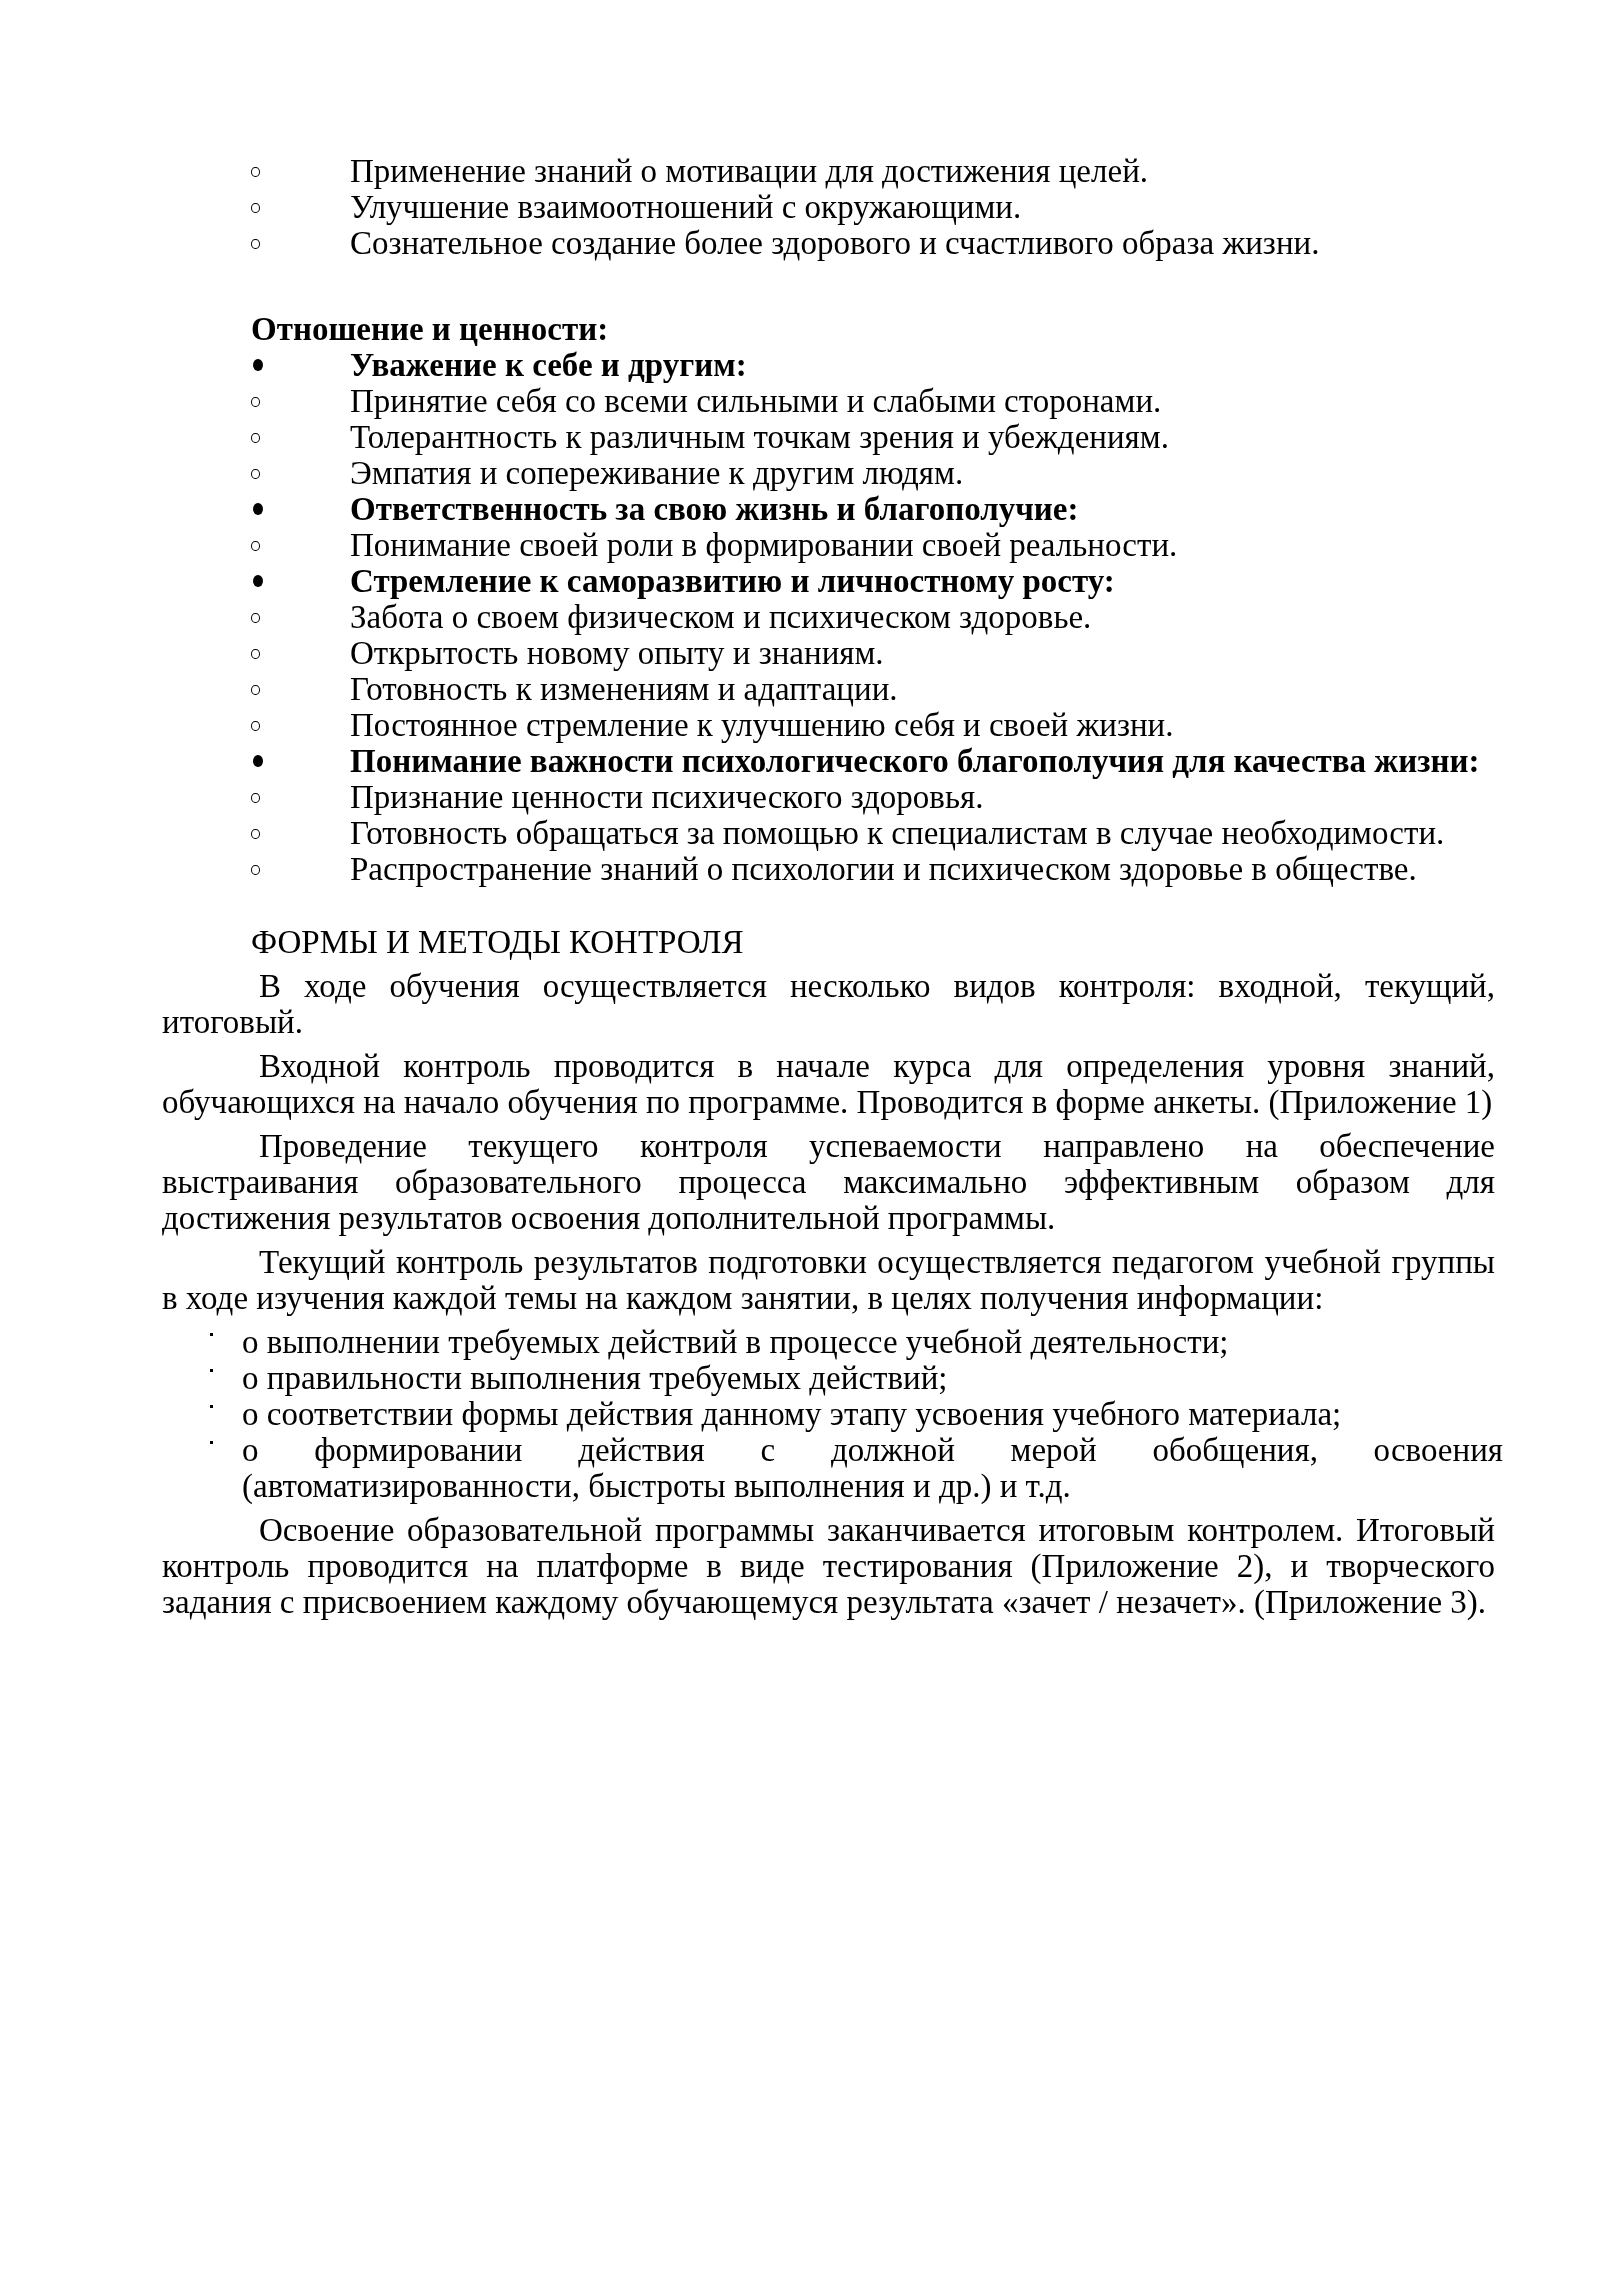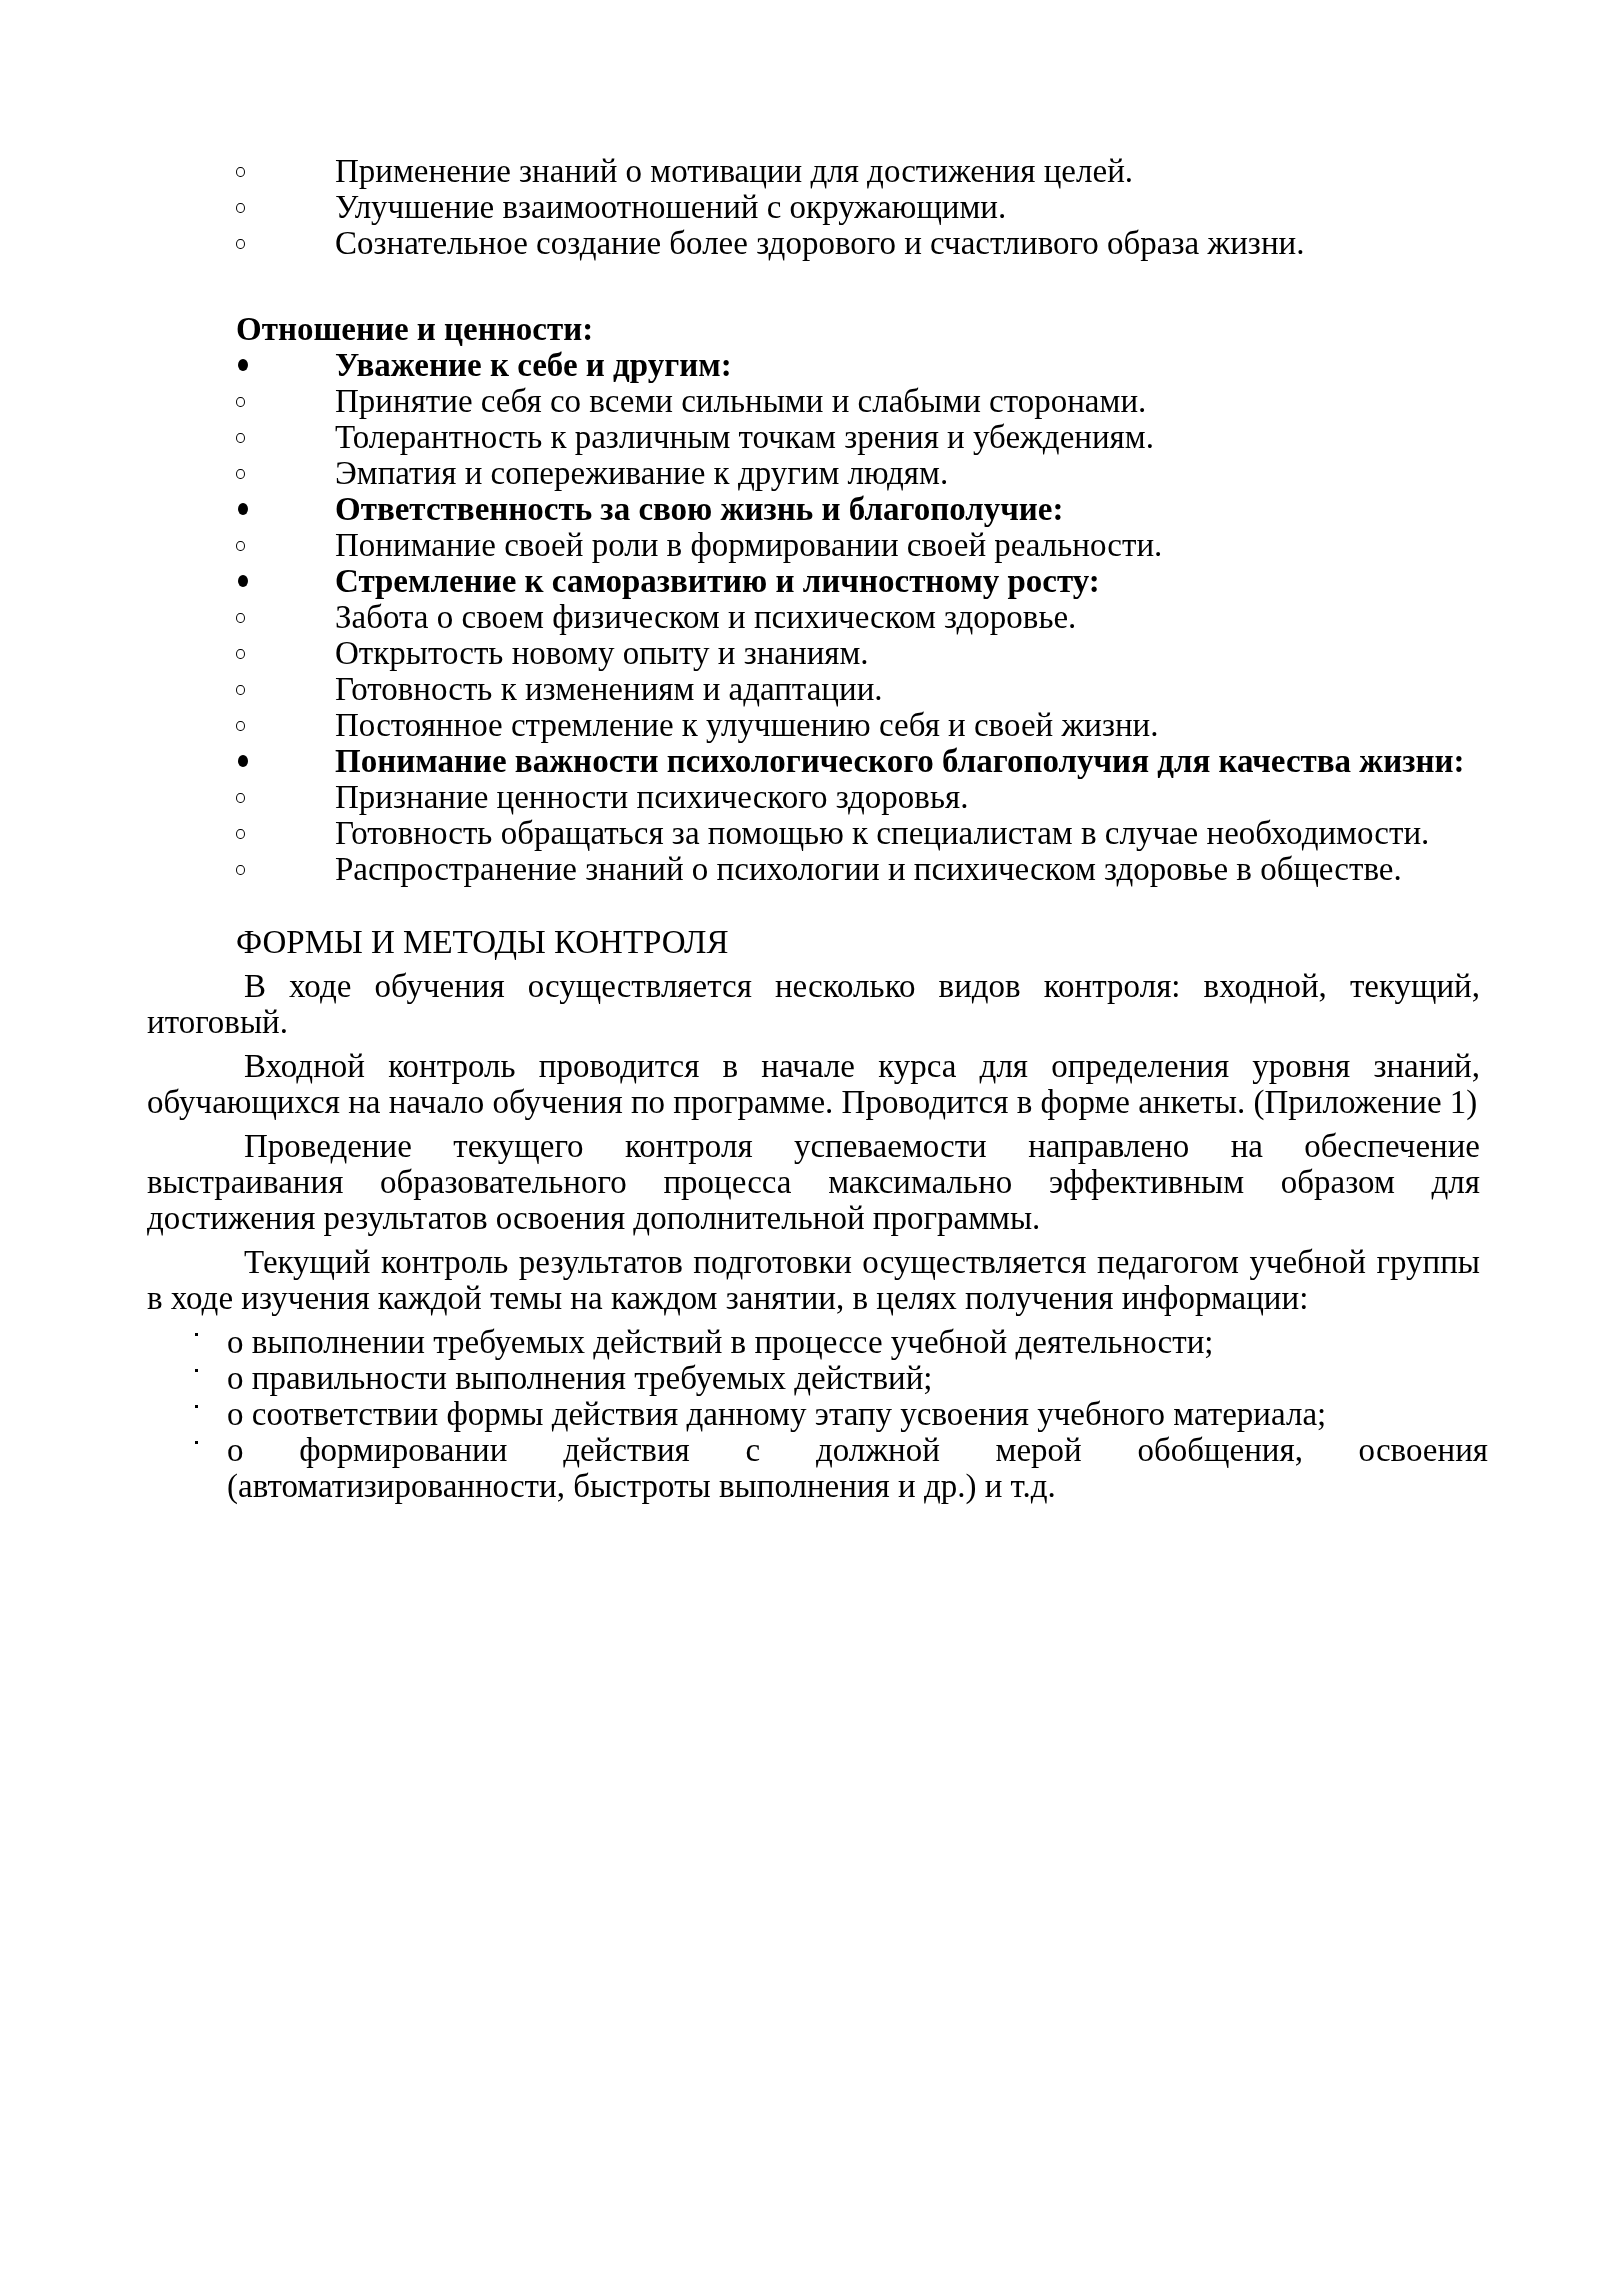--- a/index.html
+++ b/index.html
@@ -12,21 +12,21 @@
     height: 2295px;
     position: relative;
     overflow: hidden;
     font-family: "Liberation Serif", "DejaVu Serif", serif;
     color: #000000;
     font-size: 33px;
     line-height: 36px;
   }
   .page {
     position: absolute;
-    left: 139px;
+    left: 154px;
     top: 153px;
     width: 1349px;
   }
   .line {
     position: relative;
     height: 36px;
     white-space: nowrap;
   }
   .marker {
     position: absolute;
@@ -265,16 +265,17 @@
         <div class="dot-body">о соответствии формы действия данному этапу усвоения учебного материала;</div>
       </div>
       <div class="dot-item">
         <span class="marker dot">
             <span class="dot-glyph"></span>
           </span>
         <div class="dot-body">о формировании действия с должной мерой обобщения, освоения (автоматизированности, быстроты выполнения и др.) и т.д.</div>
       </div>
     </div>
 
+    <p class="para last-line-left">Освоение образовательной программы заканчивается итоговым контролем. Итоговый контроль проводится на платформе в виде тестирования (Приложение 2), и творческого задания с присвоением каждому обучающемуся результата «зачет / незачет». (Приложение 3).</p>
   </div>
 
 </div>
 
 
 </body></html>

